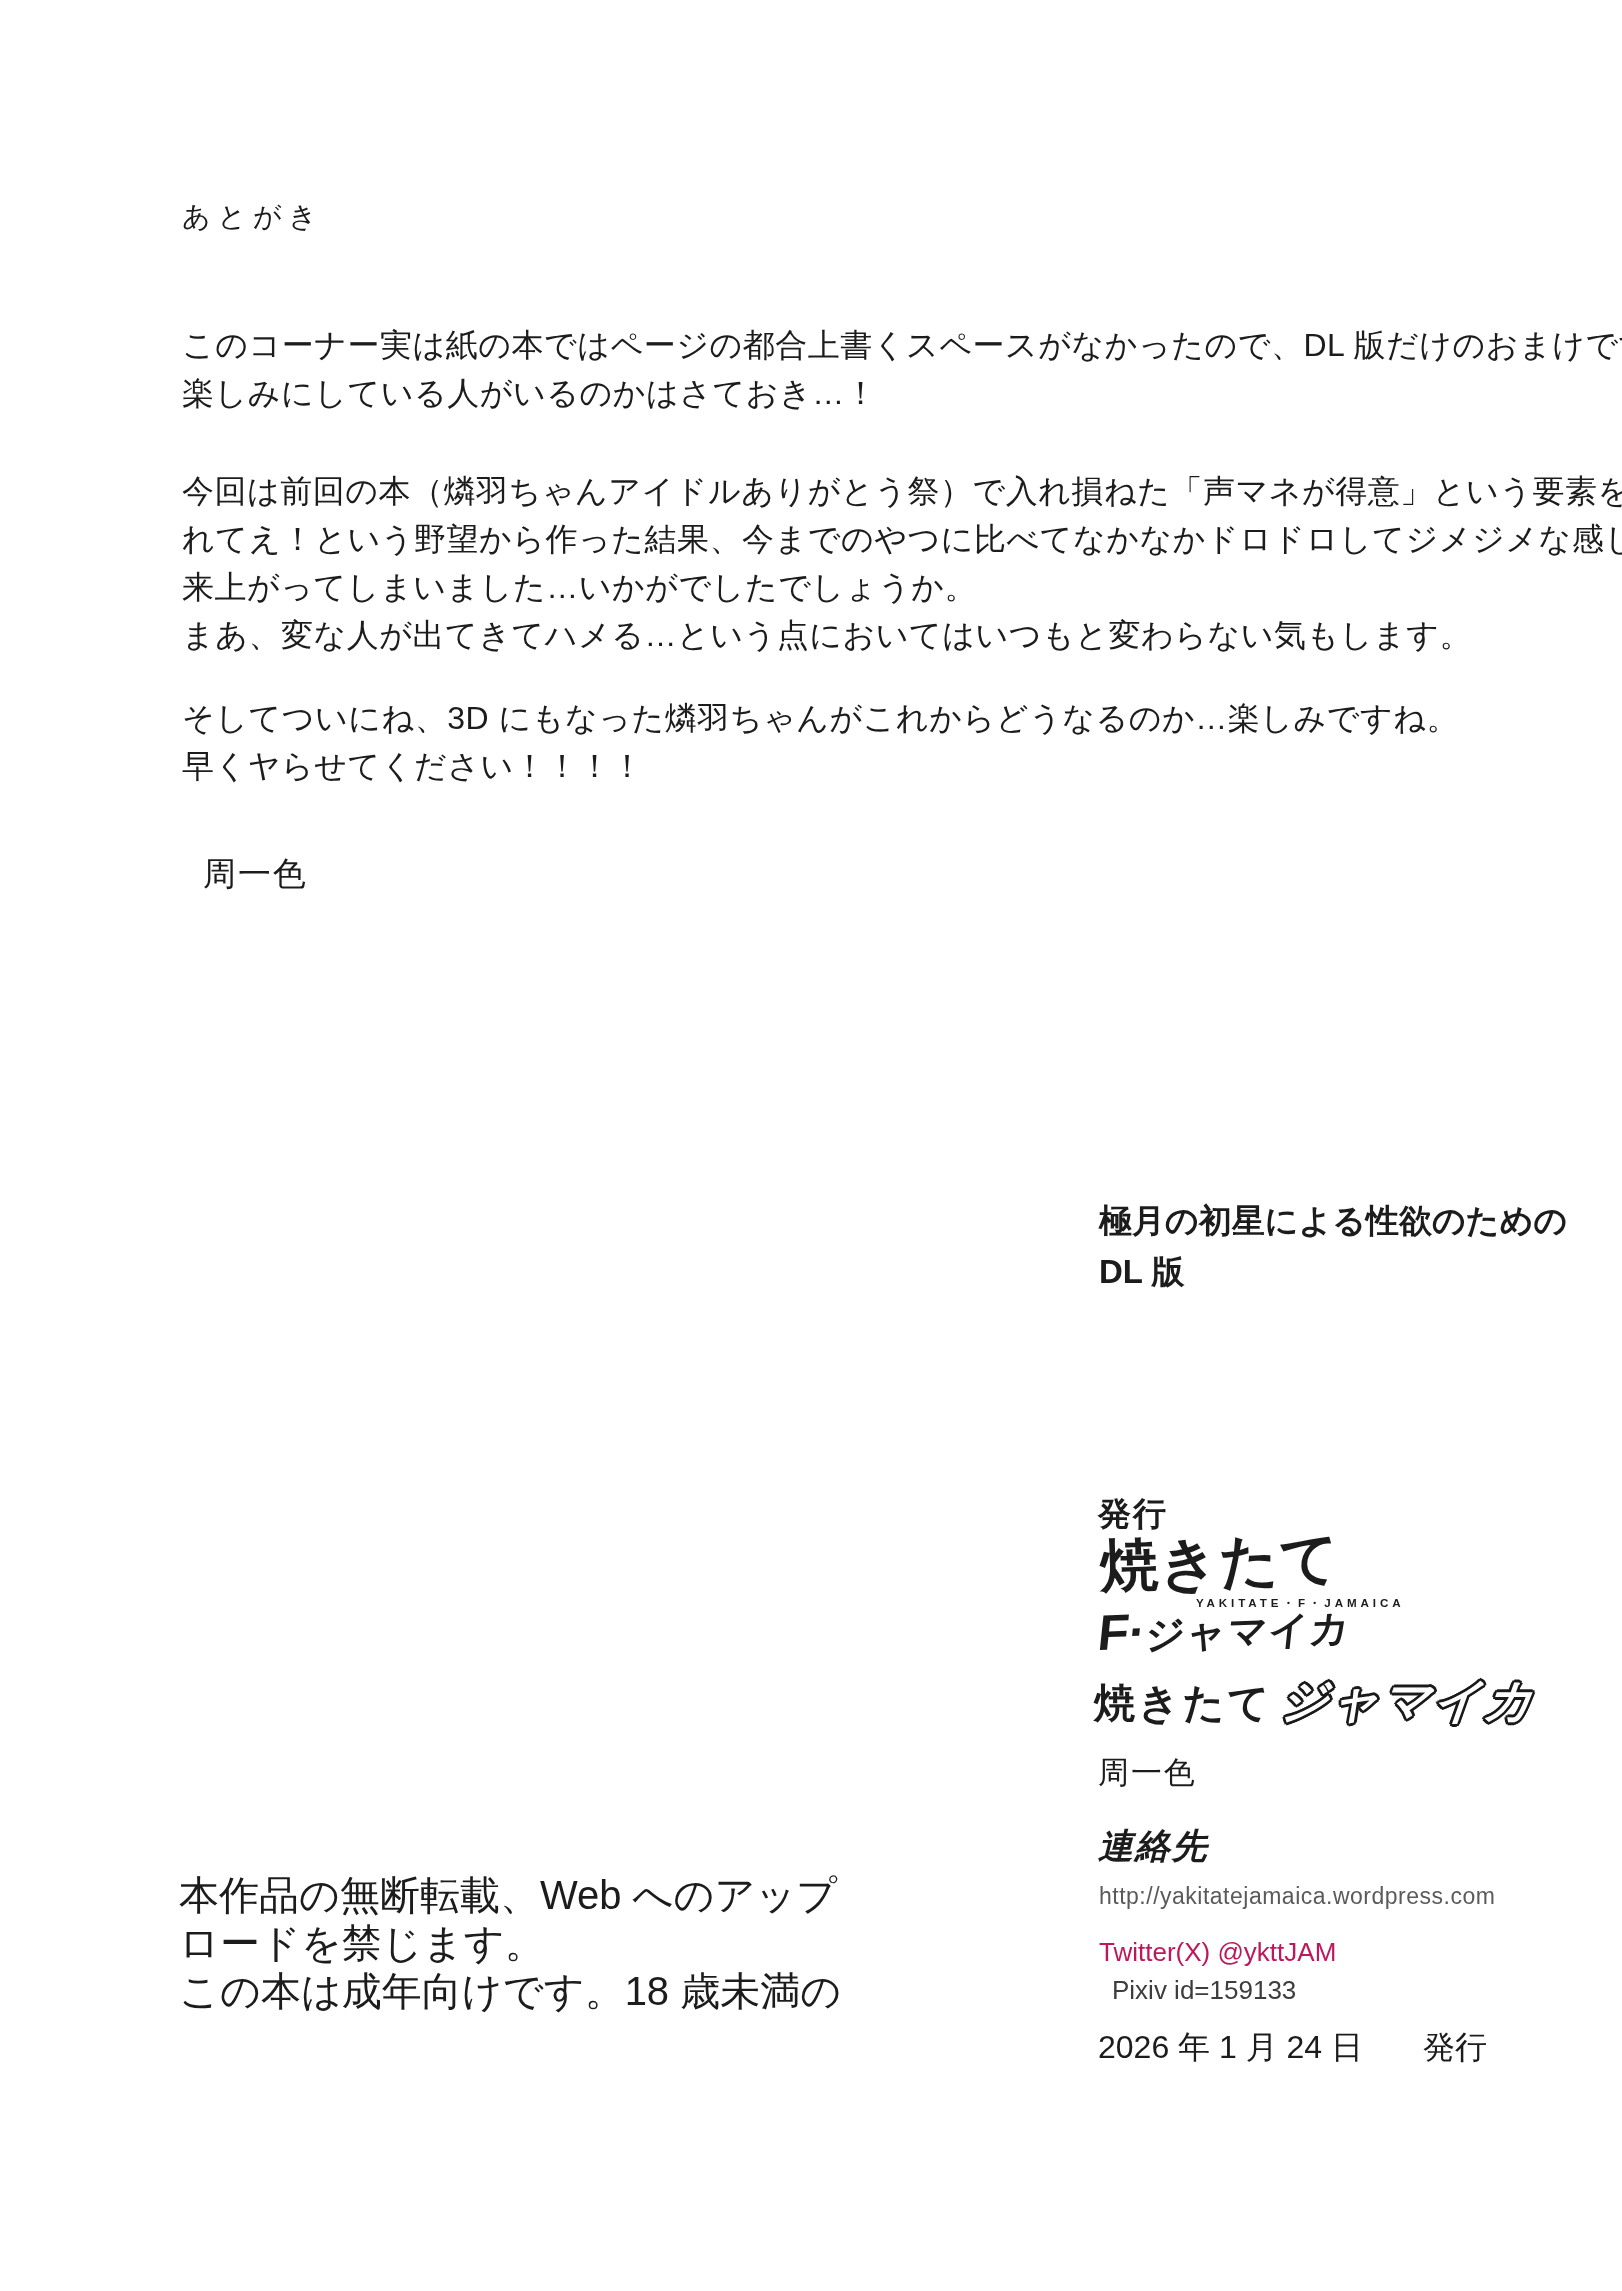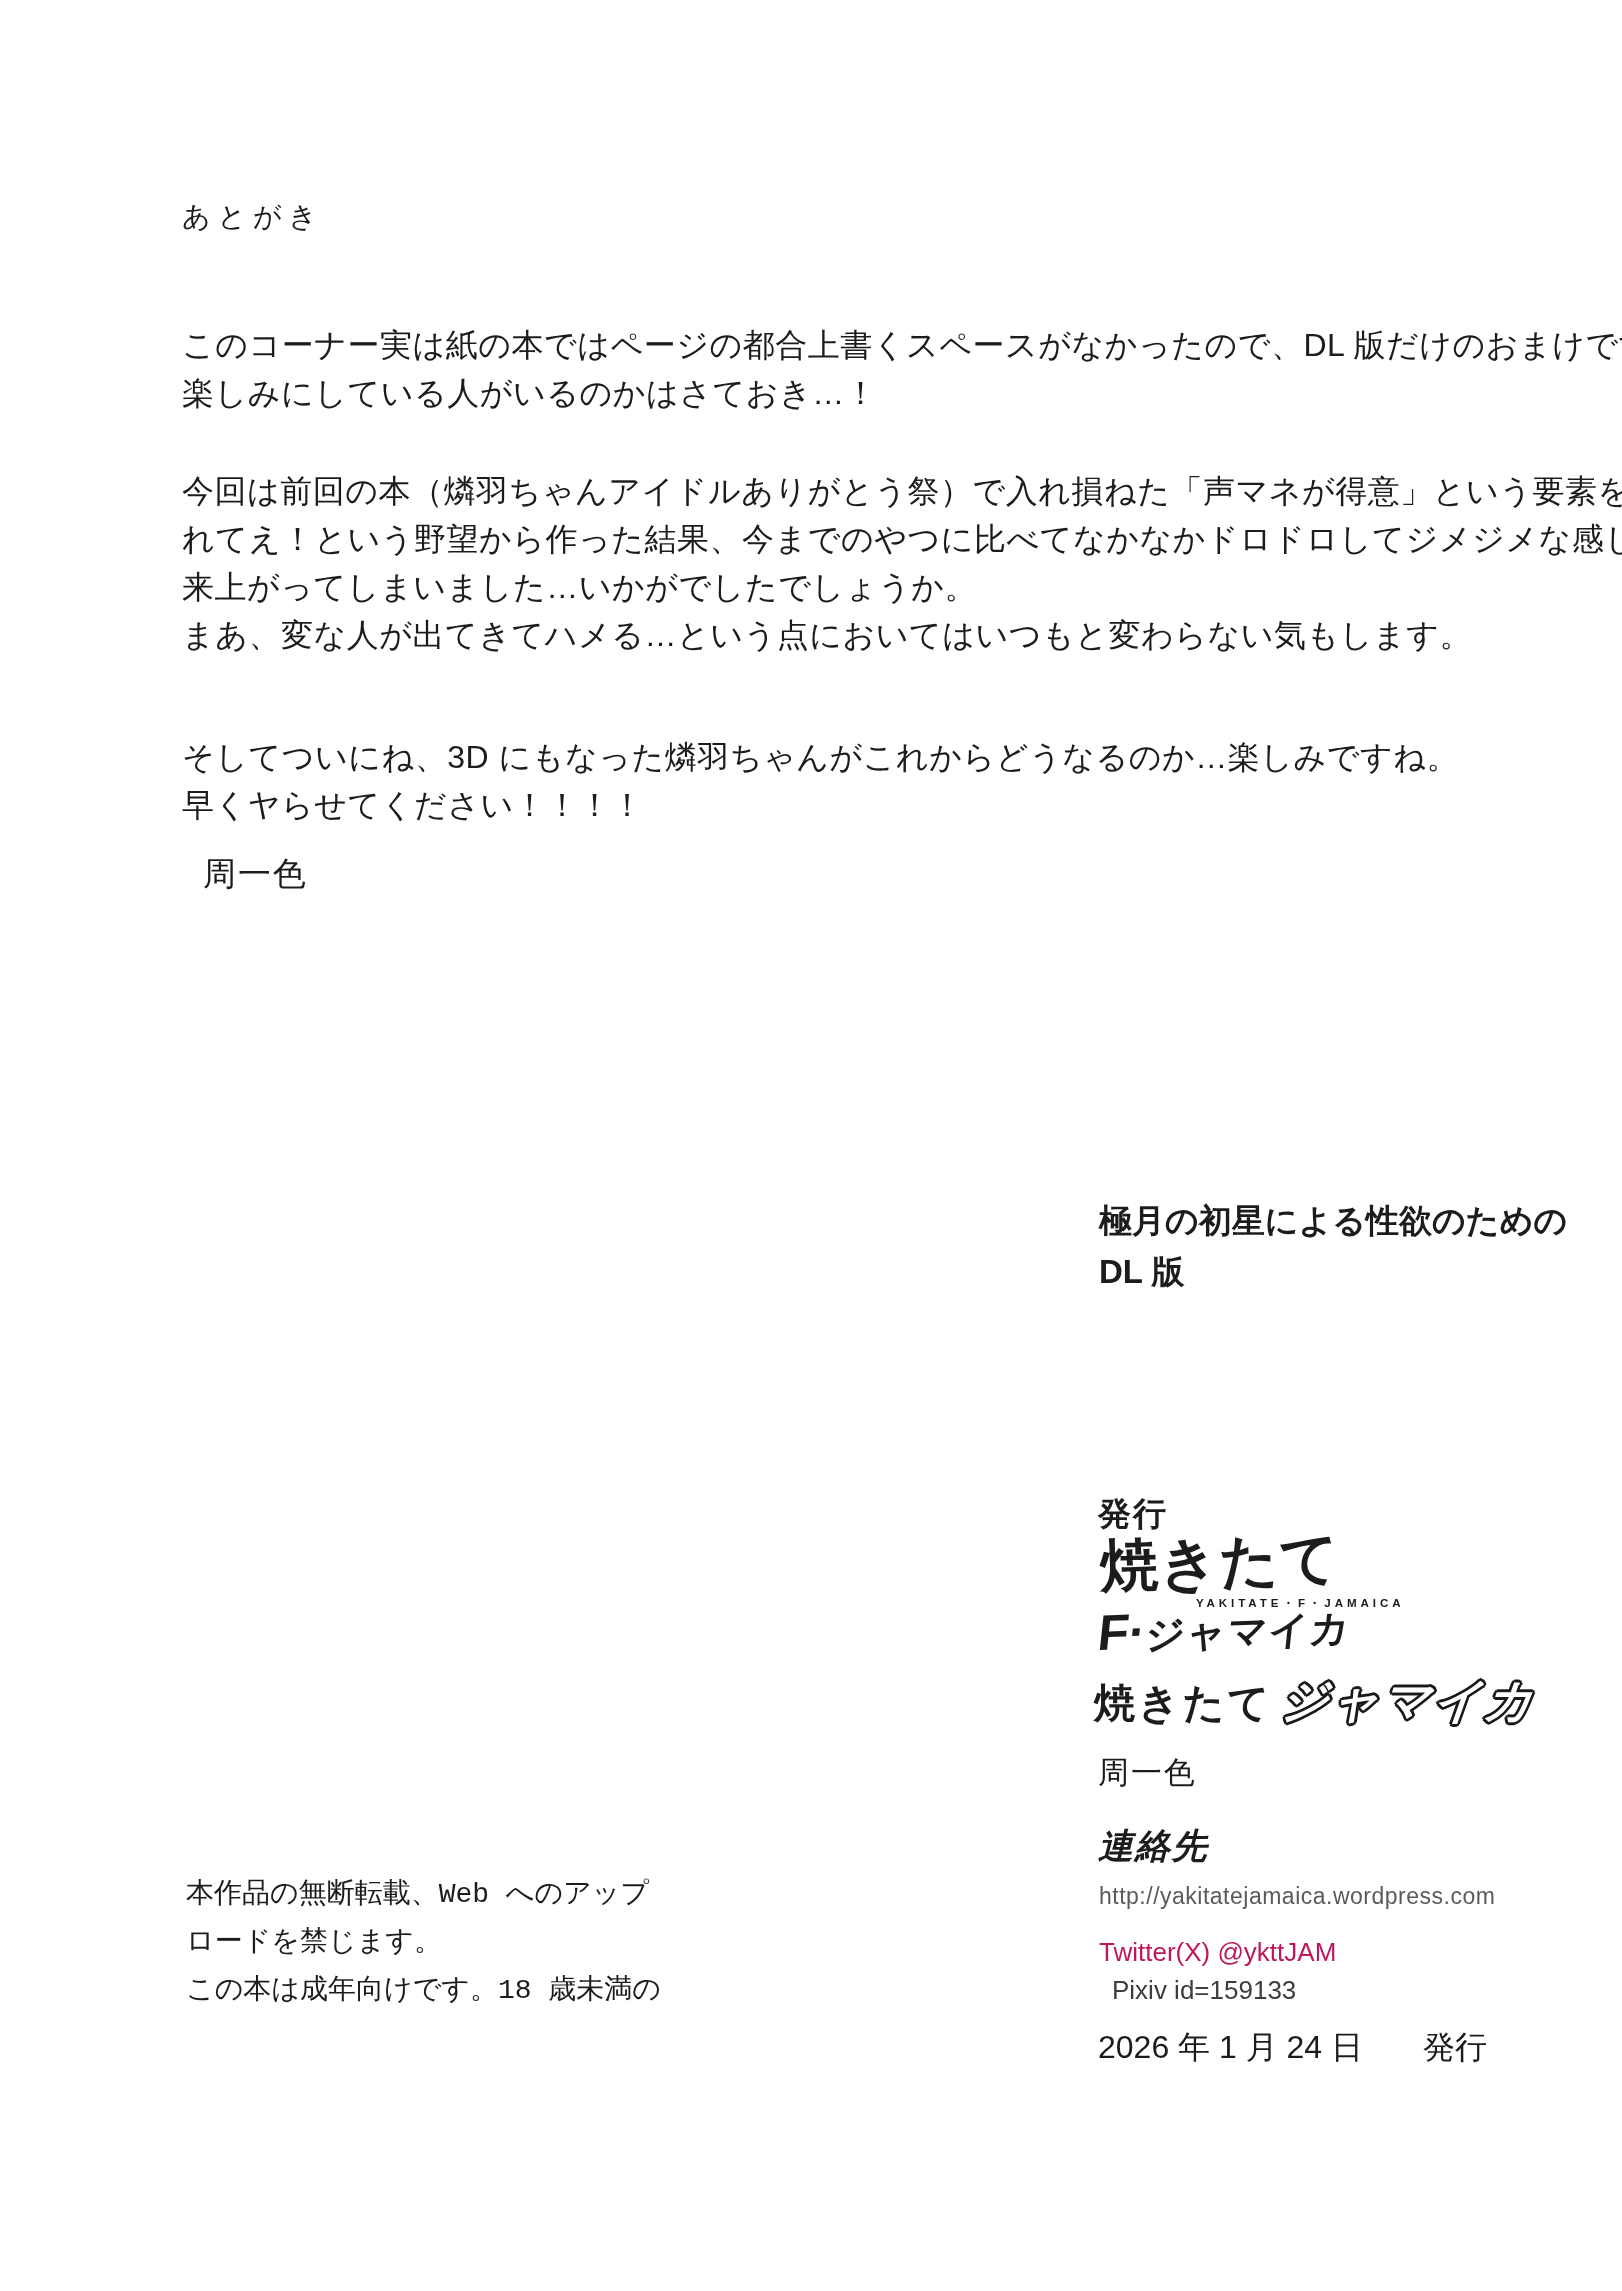--- a/index.html
+++ b/index.html
@@ -9,25 +9,25 @@
     color:#1c1c1c;overflow:hidden;
   }
   .abs{position:absolute;}
   .line{white-space:nowrap;}
 
   
   .afterword-title{left:182px;top:198px;font-size:28px;letter-spacing:6.8px;}
   .para{font-size:32px;line-height:48px;letter-spacing:0.5px;}
   .p1{left:182px;top:321px;}
   .p2{left:182px;top:467px;}
-  .p3{left:182px;top:733px;}
+  .p3{left:182px;top:694px;}
   .sig{left:203px;top:852px;font-size:33px;letter-spacing:1.9px;}
 
   
-  .notice{left:186px;top:1871px;font-size:28px;line-height:48px;font-family:Liberation Mono, monospace;}
+  .notice{left:179px;top:1871px;font-size:40px;line-height:48px;}
 
   
   .book-title{left:1099px;top:1195px;font-size:33px;font-weight:bold;line-height:51px;}
   .publisher-label{left:1098px;top:1492px;font-size:33px;font-weight:bold;letter-spacing:1.9px;}
 
   .logo1{left:1101px;top:1537px;width:290px;}
   .logo1-main{
     font-size:58px;font-weight:900;letter-spacing:1px;
     transform:rotate(-2deg);transform-origin:left bottom;line-height:1;
   }

